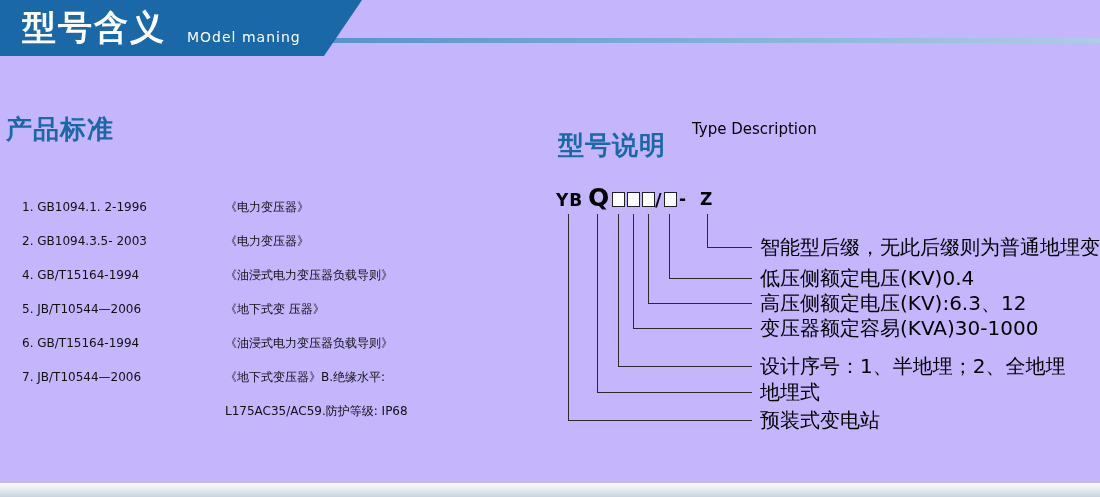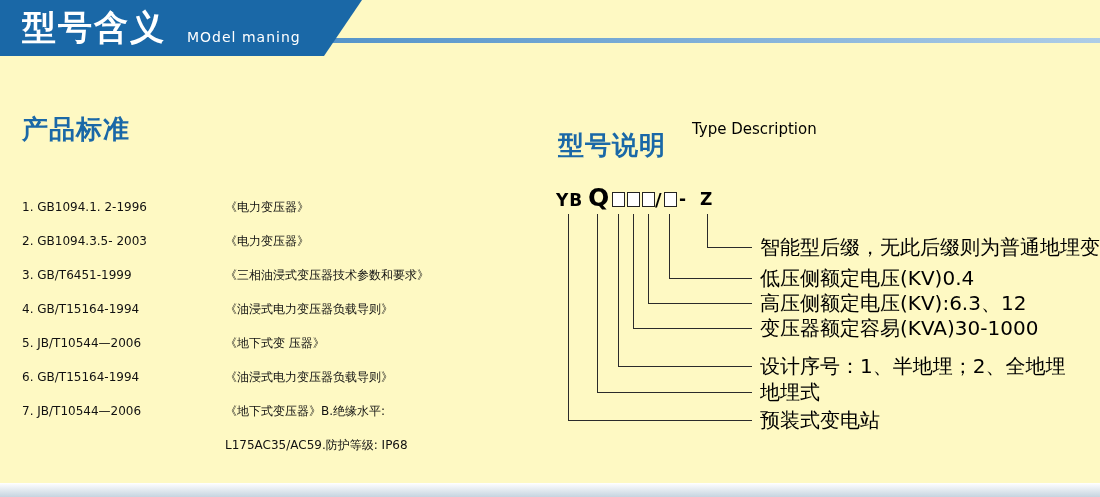--- a/index.html
+++ b/index.html
@@ -1,16 +1,16 @@
 <!DOCTYPE html>
 <html><head>
 <meta charset="utf-8">
 <style>
   html,body{margin:0;padding:0;background:#fff;}
-  .page{position:relative;width:1100px;height:497px;background:#fef9c3;overflow:hidden;
+  .page{position:relative;width:1100px;height:497px;background:#c4b5fd;overflow:hidden;
         font-family:"DejaVu Sans","Liberation Sans",sans-serif;color:#111;}
 
   
   .accent-strip{position:absolute;top:38px;left:0;width:100%;height:5px;
         background:linear-gradient(to right,#2f7cbd,#aecde7);z-index:1;}
   .banner{position:absolute;top:0;left:0;width:362px;height:56px;background:#1a68a7;
         clip-path:polygon(0 0,362px 0,324px 56px,0 56px);z-index:2;}
   .banner-title{position:absolute;left:22px;top:5px;font-size:34px;font-weight:bold;
         color:#fff;letter-spacing:2px;white-space:nowrap;}
   .banner-sub{position:absolute;left:187px;top:29px;font-size:14px;color:#fff;
@@ -43,37 +43,33 @@
 <body>
 
 <div class="page">
 
   <div class="accent-strip"></div>
   <div class="banner">
     <div class="banner-title">型号含义</div>
     <div class="banner-sub">MOdel maning</div>
   </div>
 
-  <div class="sec-head" style="left:22px;top:112px;">产品标准</div>
+  <div class="sec-head" style="left:6px;top:112px;">产品标准</div>
 
   <div class="sec-head" style="left:558px;top:128px;">型号说明</div>
   <div class="sec-head-en" style="left:692px;top:120px;">Type Description</div>
 
   <div class="std-list">
     <div class="std-row">
       <span class="std-code">1. GB1094.1. 2-1996</span>
       <span class="std-title">《电力变压器》</span>
     </div>
     <div class="std-row">
       <span class="std-code">2. GB1094.3.5- 2003</span>
       <span class="std-title">《电力变压器》</span>
-    </div>
-    <div class="std-row">
-      <span class="std-code">3. GB/T6451-1999</span>
-      <span class="std-title">《三相油浸式变压器技术参数和要求》</span>
     </div>
     <div class="std-row">
       <span class="std-code">4. GB/T15164-1994</span>
       <span class="std-title">《油浸式电力变压器负载导则》</span>
     </div>
     <div class="std-row">
       <span class="std-code">5. JB/T10544—2006</span>
       <span class="std-title">《地下式变 压器》</span>
     </div>
     <div class="std-row">

